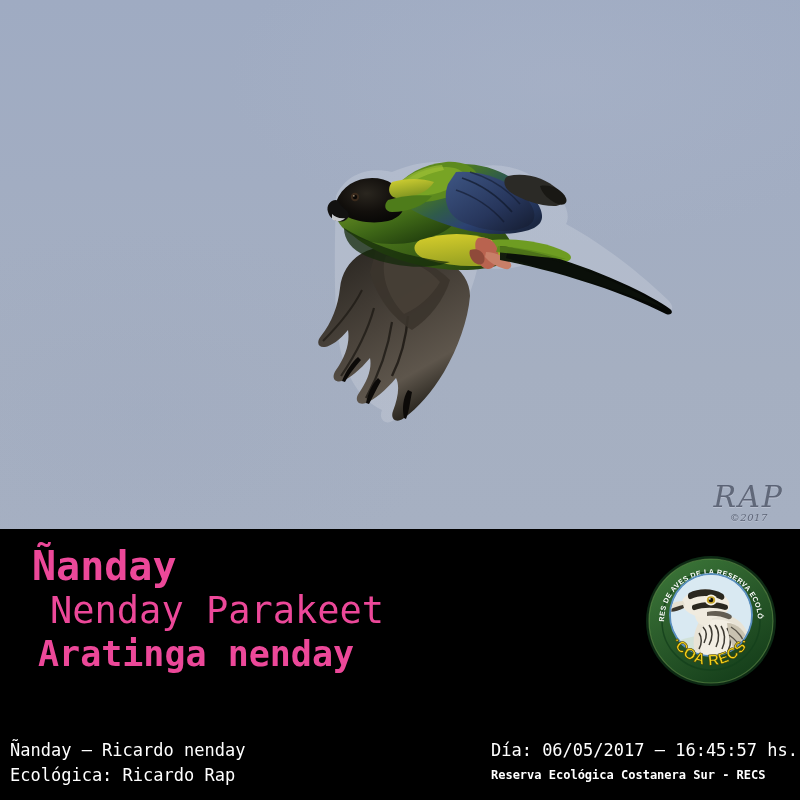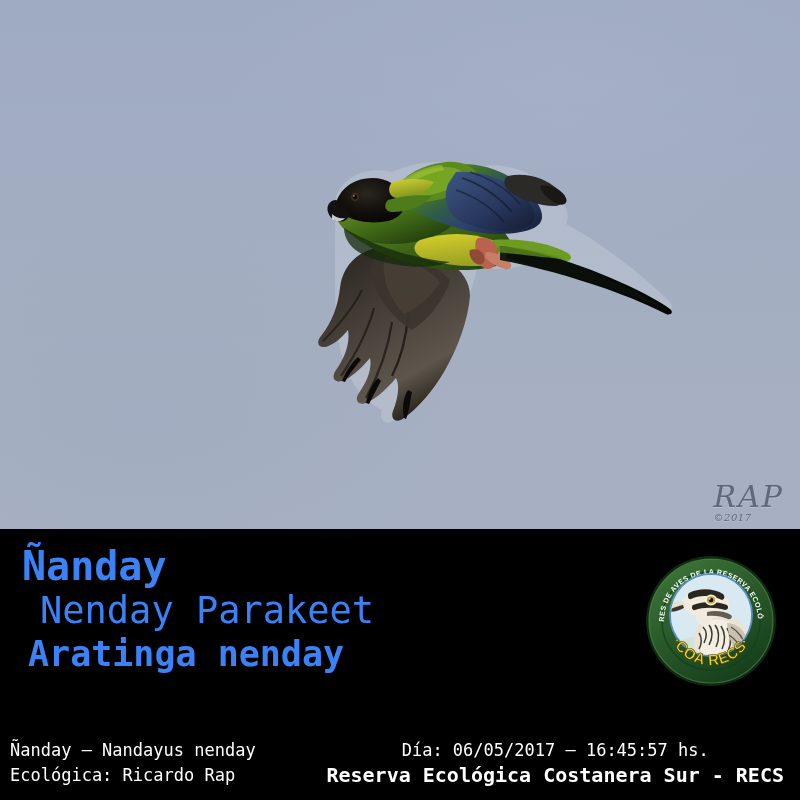--- a/index.html
+++ b/index.html
@@ -44,21 +44,21 @@
     top: 0;
     width: 800px;
     height: 529px;
   }
 
   
   #watermark {
     position: absolute;
     right: 16px;
     bottom: 6px;
-    text-align: left;
+    text-align: center;
     font-family: "DejaVu Serif", serif;
     color: rgba(58,66,84,0.70);
     line-height: 1;
     user-select: none;
   }
   #watermark .wm-main {
     font-size: 30px;
     font-style: italic;
     letter-spacing: 2px;
     display: block;
@@ -78,23 +78,23 @@
     position: absolute;
     left: 0;
     top: 529px;
     width: 800px;
     height: 271px;
     background: #000000;
   }
 
   #names-block {
     position: absolute;
-    left: 22px;
+    left: 32px;
     top: 14px;
-    color: #3b82f6;
+    color: #ec4899;
   }
   .name-common {
     font-family: "DejaVu Sans Mono", monospace;
     font-size: 40px;
     font-weight: bold;
     line-height: 46px;
     letter-spacing: 0px;
     white-space: nowrap;
   }
   .name-english {
@@ -127,35 +127,35 @@
 
   
   #footer-left {
     position: absolute;
     left: 10px;
     bottom: 12px;
     color: #ffffff;
   }
   #footer-right {
     position: absolute;
-    right: 16px;
+    right: 2px;
     bottom: 12px;
     color: #ffffff;
-    text-align: center;
+    text-align: left;
   }
   .foot-line-a {
     font-family: "DejaVu Sans Mono", monospace;
     font-size: 17px;
     font-weight: normal;
     line-height: 25px;
     white-space: nowrap;
   }
   .foot-line-b {
     font-family: "DejaVu Sans Mono", monospace;
-    font-size: 20px;
+    font-size: 12px;
     font-weight: bold;
     line-height: 25px;
     white-space: nowrap;
   }
 </style>
 </head>
 <body>
 
 <div id="screenshot">
 
@@ -467,21 +467,21 @@
           <path d="M38 50 C 32 51, 26 54, 22 56 C 26 58, 33 56, 39 53 Z" fill="#3b362c"></path>
         </g>
       </g>
 
       <text font-family="'Liberation Sans', sans-serif" font-size="15" font-weight="bold" fill="#f2d21a" letter-spacing="0.8" stroke="#3a2f00" stroke-width="0.5">
         <textPath href="#arcBottom" startOffset="50%" text-anchor="middle">·COA RECS·</textPath>
       </text>
     </svg>
 
     <div id="footer-left">
-      <div class="foot-line-a">Ñanday – Nandayus nenday</div>
+      <div class="foot-line-a">Ñanday – Ricardo nenday</div>
       <div class="foot-line-a">Ecológica: Ricardo Rap</div>
     </div>
 
     <div id="footer-right">
       <div class="foot-line-a">Día: 06/05/2017 – 16:45:57 hs.</div>
       <div class="foot-line-b">Reserva Ecológica Costanera Sur - RECS</div>
     </div>
 
   </div>
 </div>

